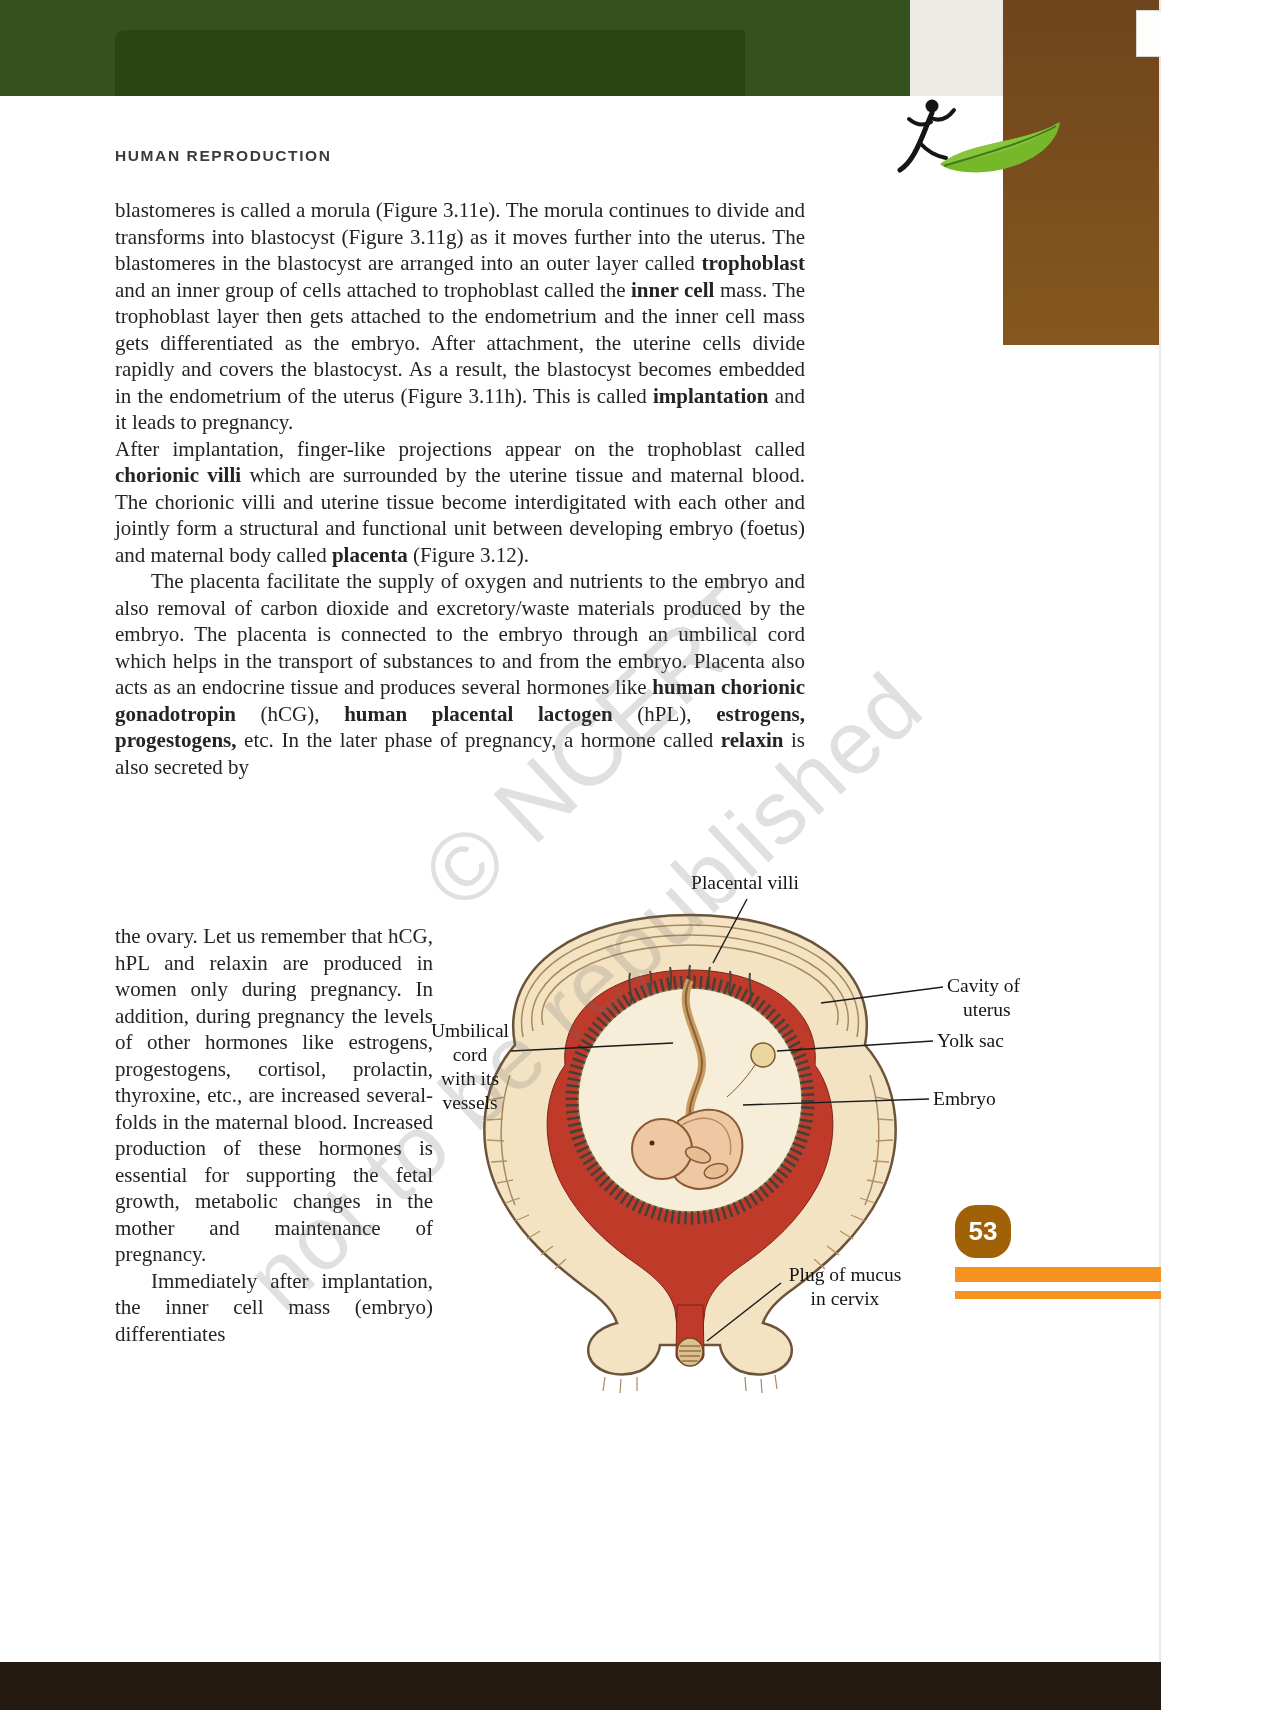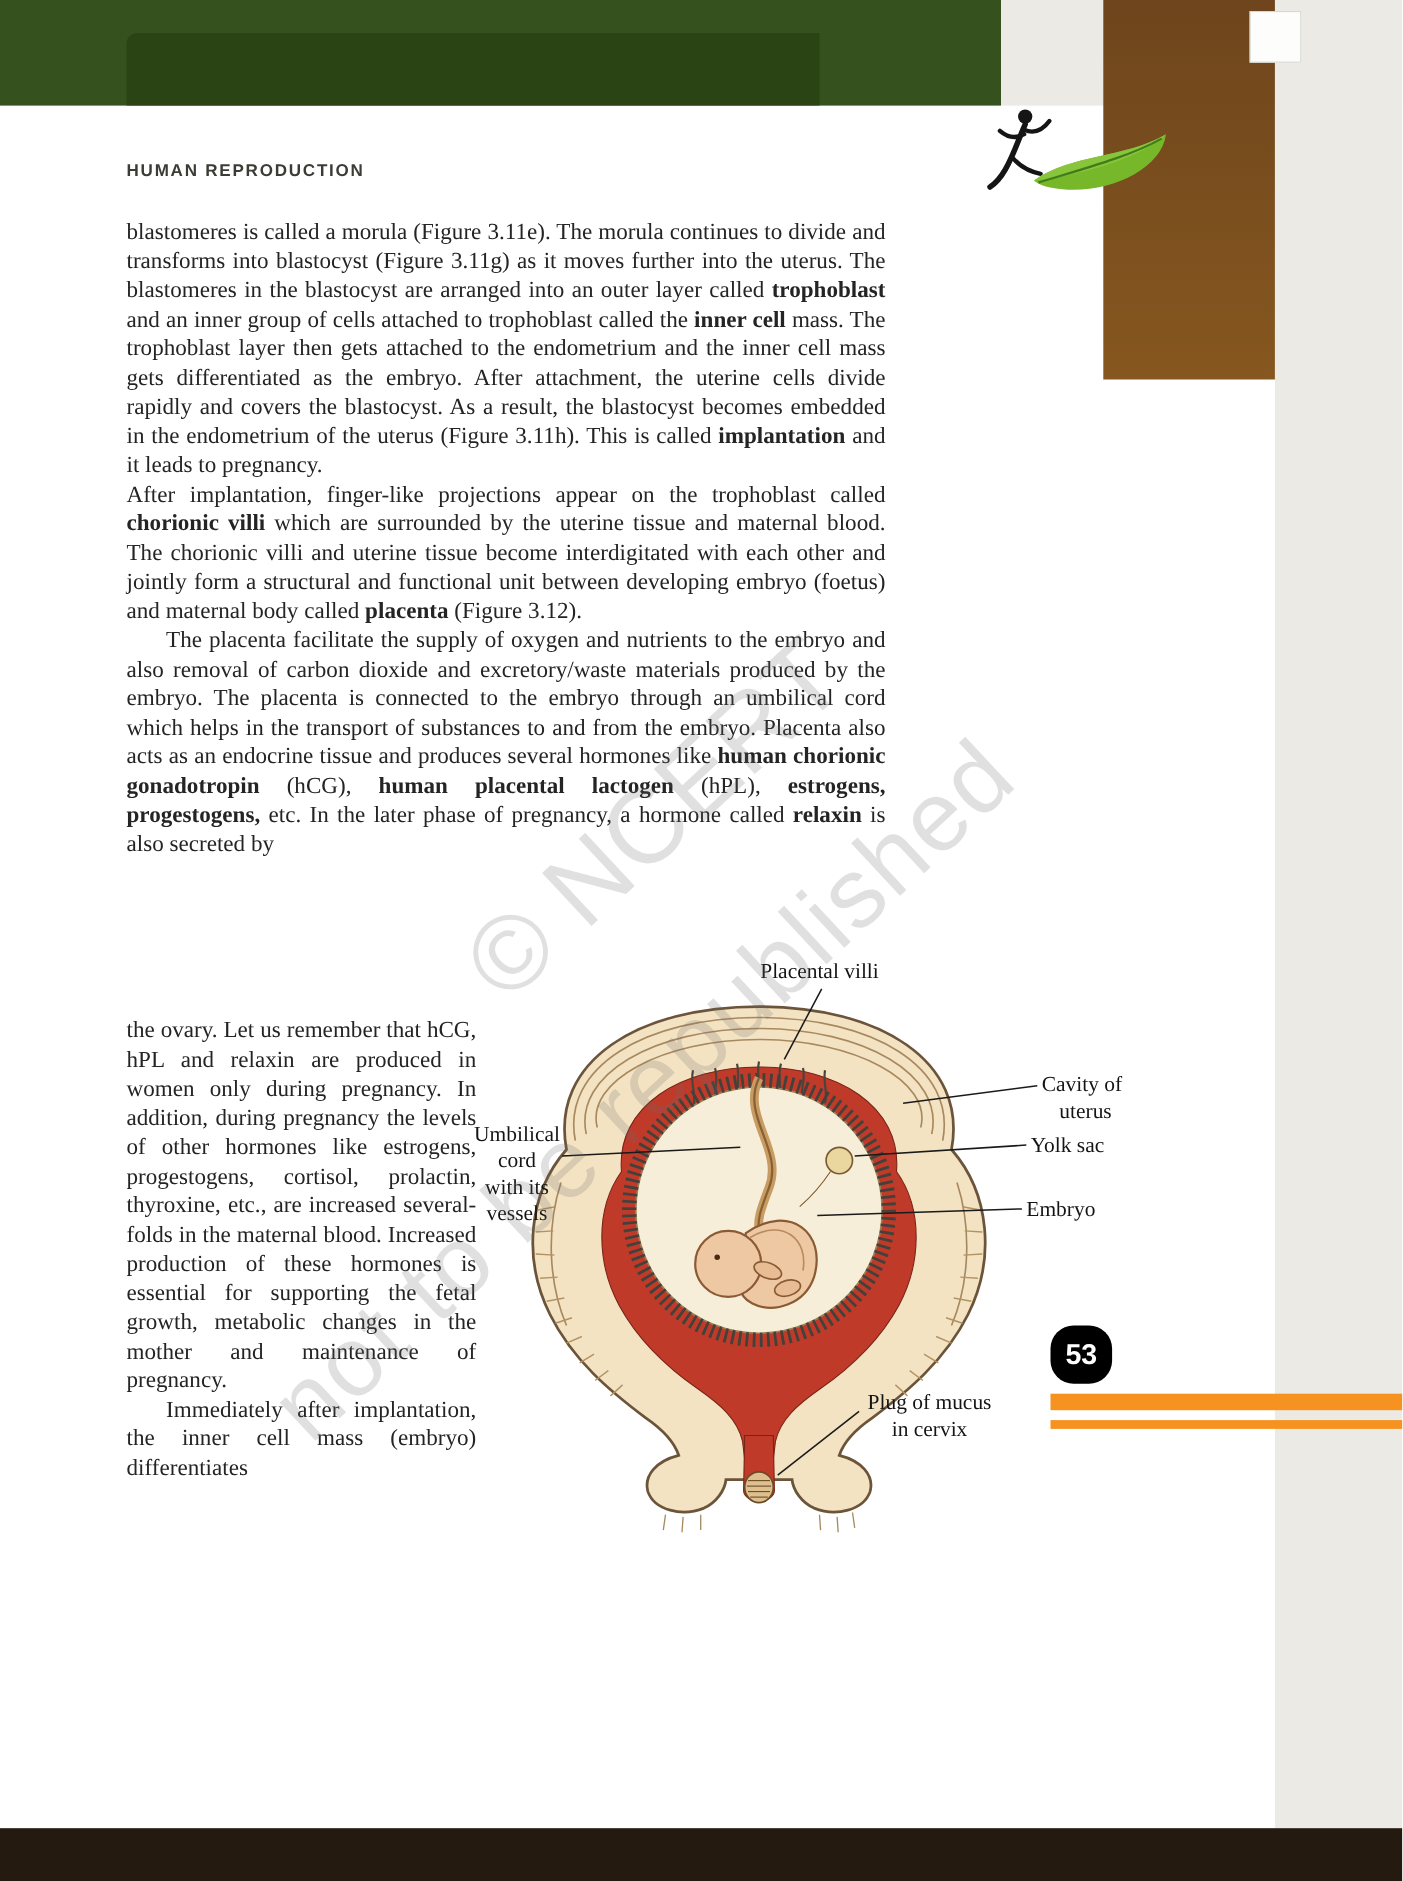--- a/index.html
+++ b/index.html
@@ -1,16 +1,16 @@
 <!DOCTYPE html>
 <html><head>
 <meta charset="utf-8">
 <style>
   html,body{margin:0;padding:0;background:#ffffff;}
-  .page{position:relative;width:1275px;height:1710px;background:#ffffff;overflow:hidden;
+  .page{position:relative;width:1161px;height:1710px;background:#ffffff;overflow:hidden;
         font-family:"Liberation Serif", serif;color:#222;}
 
   
   .gray-strip{position:absolute;left:1159px;top:0;width:116px;height:1710px;background:#eceae5;}
   .gray-corner{position:absolute;left:910px;top:0;width:365px;height:96px;background:#eceae5;}
   .band-green{position:absolute;left:0;top:0;width:910px;height:96px;background:#35511e;}
   .band-green-inner{position:absolute;left:115px;top:30px;width:630px;height:66px;background:#2a4414;border-top-left-radius:10px;}
   .brown-block{position:absolute;left:1003px;top:0;width:156px;height:345px;background:linear-gradient(180deg,#6e451c,#86571f);}
   .white-square{position:absolute;left:1136px;top:10px;width:45px;height:45px;background:#fdfdfb;border:1px solid #d8d8d2;}
   .logo{position:absolute;left:888px;top:92px;width:185px;height:105px;}
@@ -28,21 +28,21 @@
   .col-narrow{position:absolute;left:115px;top:923px;width:318px;}
 
   
   .figure-wrap{position:absolute;left:415px;top:865px;width:680px;height:610px;pointer-events:none;}
   .figure-wrap svg{position:absolute;left:0;top:0;}
   .figure-wrap text{font-family:"Liberation Serif",serif;font-size:19.5px;fill:#141414;}
   .fig-caption{position:absolute;left:435px;top:1463px;width:530px;text-align:center;font-size:20px;color:#1d1d1d;}
   .fig-caption .bold{font-weight:bold;}
 
   
-  .badge{position:absolute;left:955px;top:1205px;width:56px;height:53px;background:#000000;
+  .badge{position:absolute;left:955px;top:1205px;width:56px;height:53px;background:#a16207;
     color:#ffffff;font-family:"Liberation Sans",sans-serif;font-weight:bold;font-size:26px;
     display:flex;align-items:center;justify-content:center;border-radius:21px;}
   .bar1{position:absolute;left:955px;top:1267px;width:320px;height:15px;background:#f69320;}
   .bar2{position:absolute;left:955px;top:1291px;width:320px;height:8px;background:#f69320;}
 
   
   .footer-band{position:absolute;left:0;top:1662px;width:1275px;height:48px;background:#241a10;}
   .year{position:absolute;left:963px;top:1632px;font-size:17px;color:#1d1d1d;margin-top:36px;}
 
   

